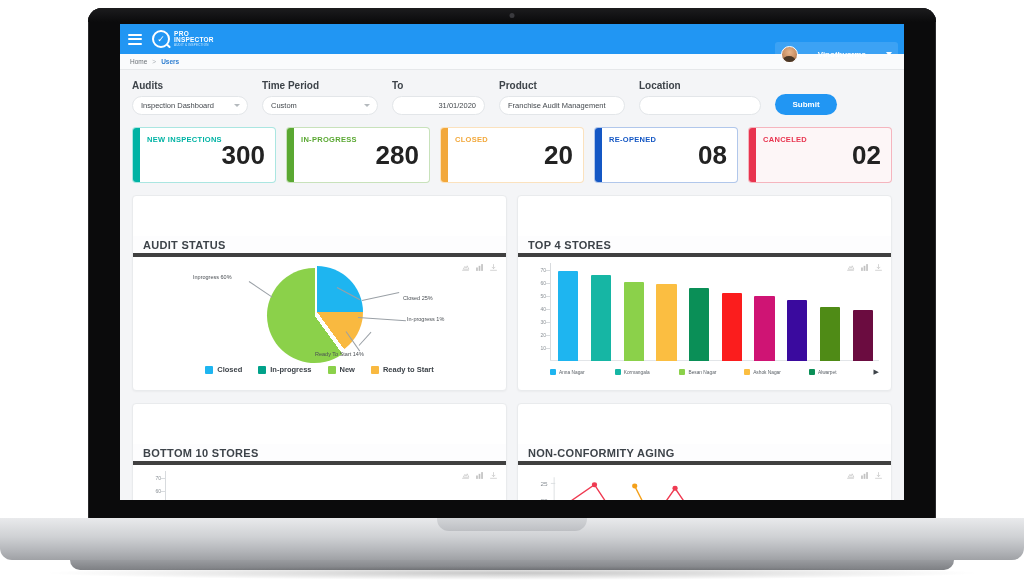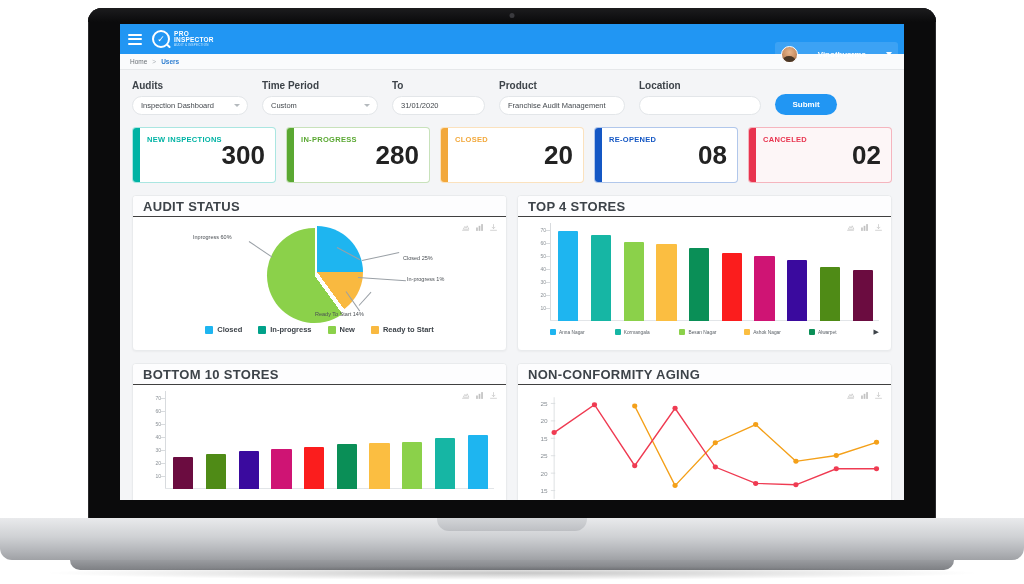--- a/index.html
+++ b/index.html
@@ -102,21 +102,21 @@
   .fcol{ display:flex; flex-direction:column; gap:5px; margin-right:14px;}
   .flabel{ font-size:10px; font-weight:bold; color:#3d4349; }
   .fctl{
     height:19px; background:#fff; border:1px solid #e3e6e9; border-radius:10px;
     display:flex; align-items:center; padding:0 8px; font-size:7.5px; color:#44494e;
     position:relative; cursor:pointer;
   }
   .fctl .dd-caret{ position:absolute; right:7px; width:0;height:0;
     border-left:3px solid transparent;border-right:3px solid transparent;border-top:3.5px solid #b4b9bd;}
   .w-audits{ width:116px; } .w-time{ width:116px; } .w-from{ width:93px; }
-  .w-to{ width:93px; } .w-loc{ width:122px; } .w-prod{ width:126px; }
+  .w-to{ width:93px;justify-content:flex-end; } .w-loc{ width:122px; } .w-prod{ width:126px; }
   .submit-btn{
     height:21px; width:62px; border-radius:11px; background:#2196f3; color:#fff;
     font-size:8px; font-weight:bold; display:flex;align-items:center;justify-content:center;
     border:none; cursor:pointer; margin-bottom:0px;
   }
 
   
   .kpis{ display:flex; gap:10px; padding:0 12px; }
   .kpi{
     flex:1; height:56px; background:#fff; border-radius:4px; position:relative;
@@ -127,23 +127,23 @@
   .kpi .ktitle{ font-size:7.5px; font-weight:bold; letter-spacing:.3px; }
   .kpi .kval{ font-size:26px; font-weight:bold; color:#222; text-align:right; line-height:1.05; margin-top:-2px;}
 
   
   .panels{ display:flex; gap:10px; padding:12px 12px 0 12px; }
   .panel{
     flex:1; background:#fff; border:1px solid #e9ebed; border-radius:4px; overflow:hidden;
     box-shadow:0 1px 2px rgba(0,0,0,.04);
   }
   .panel-head{
-    height:21px; border-bottom:1px solid #404040; background:#fdfdfe;
+    height:21px; border-bottom:4px solid #404040; background:#fdfdfe;
     display:flex; align-items:center; padding:0 10px;
-    font-size:13px; font-weight:bold; color:#3d4349; letter-spacing:.3px;
+    font-size:11px; font-weight:bold; color:#3d4349; letter-spacing:.3px;margin-top:40px;
   }
   .panel-body{ position:relative; padding:6px 8px 6px 8px; height:133px; }
   .panel-body.tall{ height:133px; }
   .chart-tools{ position:absolute; right:8px; top:6px; display:flex; gap:5px; }
   .tool-ic{ width:9px;height:9px; opacity:.45; cursor:pointer; }
 
   
   .pie-wrap{ position:relative; width:100%; height:100px; }
   .pie-new{
     position:absolute; left:126px; top:5px; width:95px; height:95px; border-radius:50%;

